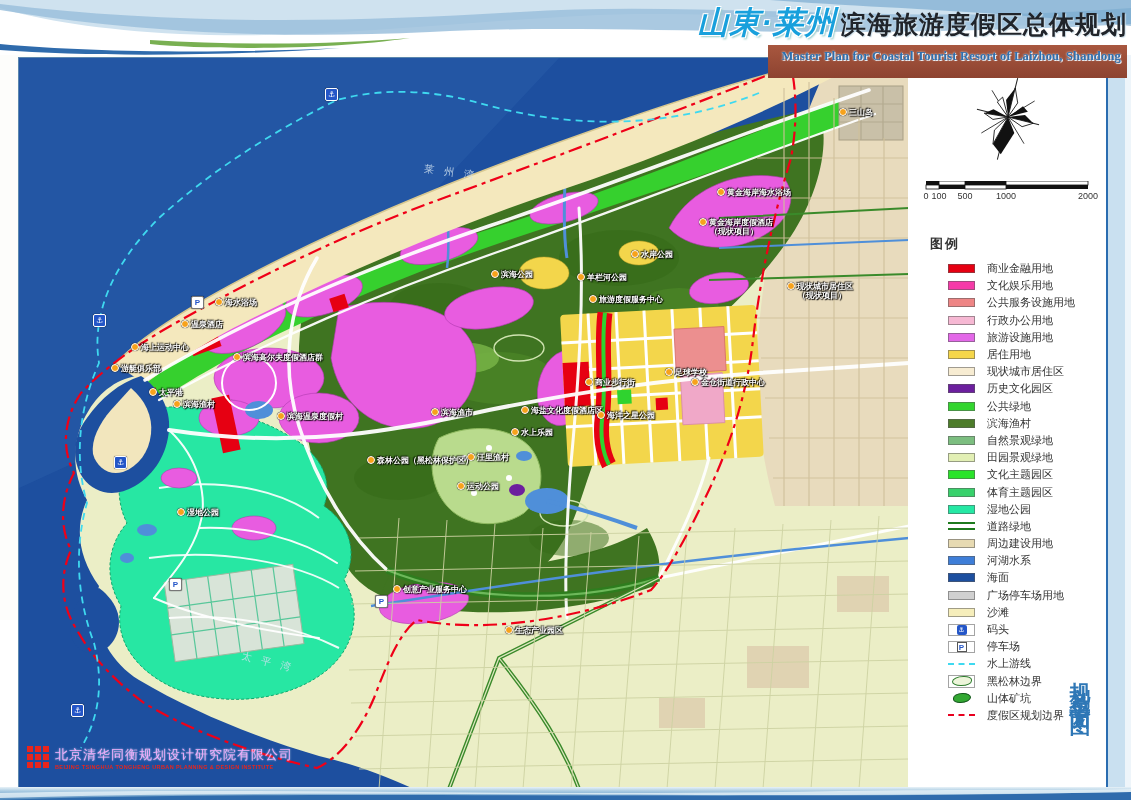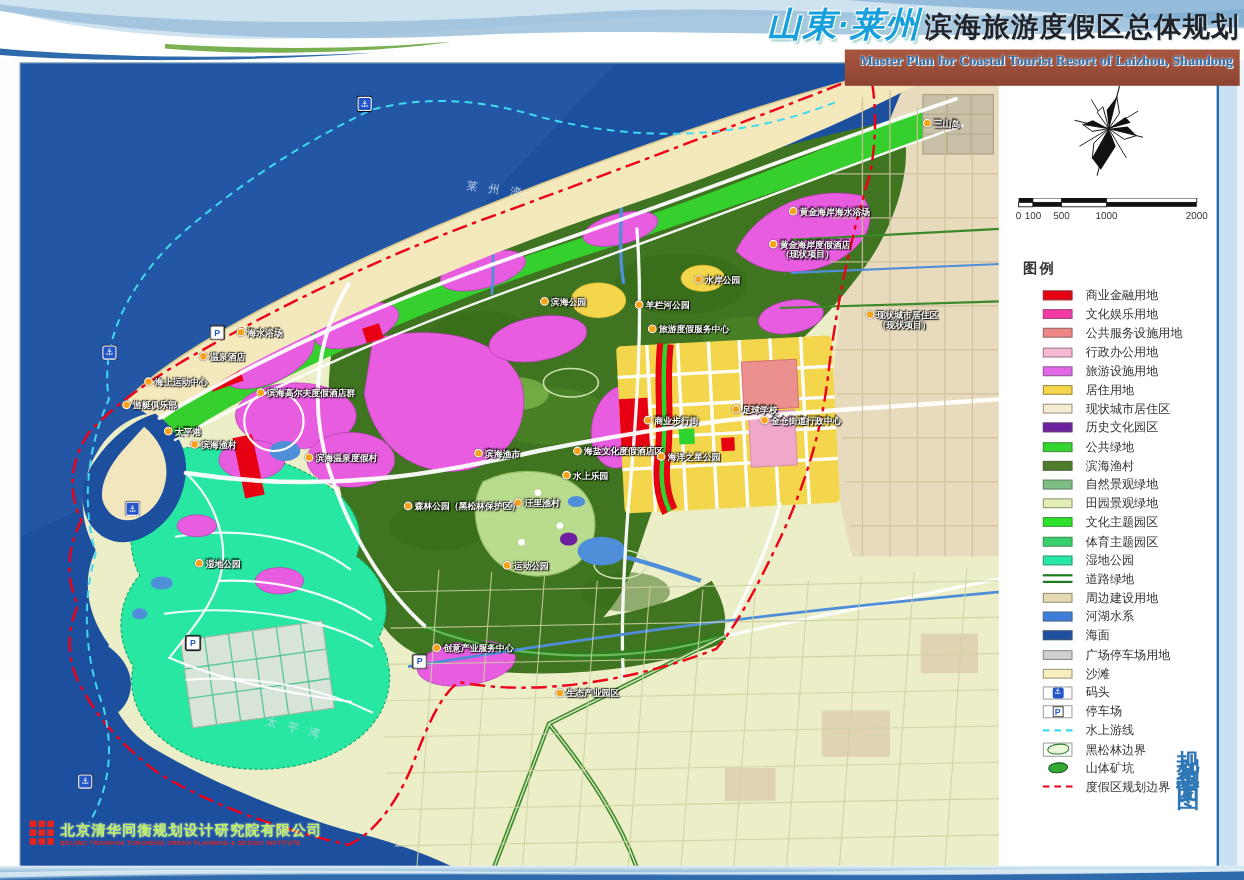--- a/index.html
+++ b/index.html
@@ -42,21 +42,21 @@
   .map-icon{position:absolute;width:11px;height:11px;font-size:8px;line-height:11px;text-align:center;
     border:1px solid #777;background:#fff;border-radius:2px;box-shadow:0 0 1px #000;}
   .map-icon.dock{background:#2456c8;color:#fff;border-color:#fff;}
   .map-icon.parking{color:#2456c8;font-weight:bold;}
 
   
   .credit{position:absolute;left:8px;top:688px;display:flex;align-items:flex-start;z-index:5;}
   .credit-logo{width:22px;height:22px;margin-right:6px;display:grid;grid-template-columns:6px 6px 6px;
     grid-template-rows:6px 6px 6px;gap:2px;}
   .credit-logo span{background:#e8251c;}
-  .credit-text .cn{font-size:13px;font-weight:bold;color:#bef264;letter-spacing:1px;
+  .credit-text .cn{font-size:13px;font-weight:normal;color:#f0abfc;letter-spacing:1px;
     text-shadow:0 0 2px rgba(255,255,255,.8);}
   .credit-text .en{font-size:5.5px;font-weight:bold;color:#e8251c;letter-spacing:.4px;}
 
   
   .side-panel{position:absolute;left:908px;top:57px;width:198px;height:731px;background:#fff;}
   .compass{position:absolute;left:60px;top:8px;width:80px;height:100px;}
   .compass .n{position:absolute;left:37px;top:0;font-size:12px;font-weight:bold;color:#111;}
   .scalebar{position:absolute;left:16px;top:122px;width:170px;height:30px;}
   .scale-ticks{position:absolute;left:0;top:12px;width:170px;height:12px;}
   .scale-ticks span{position:absolute;font-size:9px;color:#333;transform:translateX(-50%);}
@@ -270,21 +270,21 @@
         <div class="map-label" style="left: 258px; top: 354px;"><span class="dot"></span>滨海温泉度假村</div>
         <div class="map-label" style="left: 502px; top: 348px;"><span class="dot"></span>海盐文化度假酒店区</div>
         <div class="map-label" style="left: 566px; top: 320px;"><span class="dot"></span>商业步行街</div>
         <div class="map-label" style="left: 646px; top: 310px;"><span class="dot"></span>足球学校</div>
         <div class="map-label" style="left: 672px; top: 320px;"><span class="dot"></span>金仓街道行政中心</div>
         <div class="map-label" style="left: 412px; top: 350px;"><span class="dot"></span>滨海渔市</div>
         <div class="map-label" style="left: 578px; top: 353px;"><span class="dot"></span>海洋之星公园</div>
         <div class="map-label" style="left: 492px; top: 370px;"><span class="dot"></span>水上乐园</div>
         <div class="map-label" style="left: 448px; top: 395px;"><span class="dot"></span>汪里渔村</div>
         <div class="map-label" style="left: 348px; top: 398px;"><span class="dot"></span>森林公园（黑松林保护区）</div>
-        <div class="map-label" style="left: 438px; top: 452px; font-family: Liberation Serif, serif;"><span class="dot"></span>运动公园</div>
+        <div class="map-label" style="left: 438px; top: 424px; font-family: Liberation Serif, serif;"><span class="dot"></span>运动公园</div>
         <div class="map-label" style="left: 158px; top: 450px;"><span class="dot"></span>湿地公园</div>
         <div class="map-label" style="left: 374px; top: 527px;"><span class="dot"></span>创意产业服务中心</div>
         <div class="map-label" style="left: 458px; top: 568px; padding-left: 28px;"><span class="dot"></span>生态产业园区</div>
         <div class="sea-label" style="left: 405px; top: 108px; transform: rotate(8deg);">莱州湾</div>
         <div class="sea-label" style="left: 222px; top: 598px; transform: rotate(14deg);">太平湾</div>
         <div class="map-icon dock" style="left: 306px; top: 30px;">⚓</div>
         <div class="map-icon dock" style="left: 74px; top: 256px;">⚓</div>
         <div class="map-icon dock" style="left: 95px; top: 398px;">⚓</div>
         <div class="map-icon dock" style="left: 52px; top: 646px;">⚓</div>
         <div class="map-icon parking" style="left: 172px; top: 238px;">P</div>

